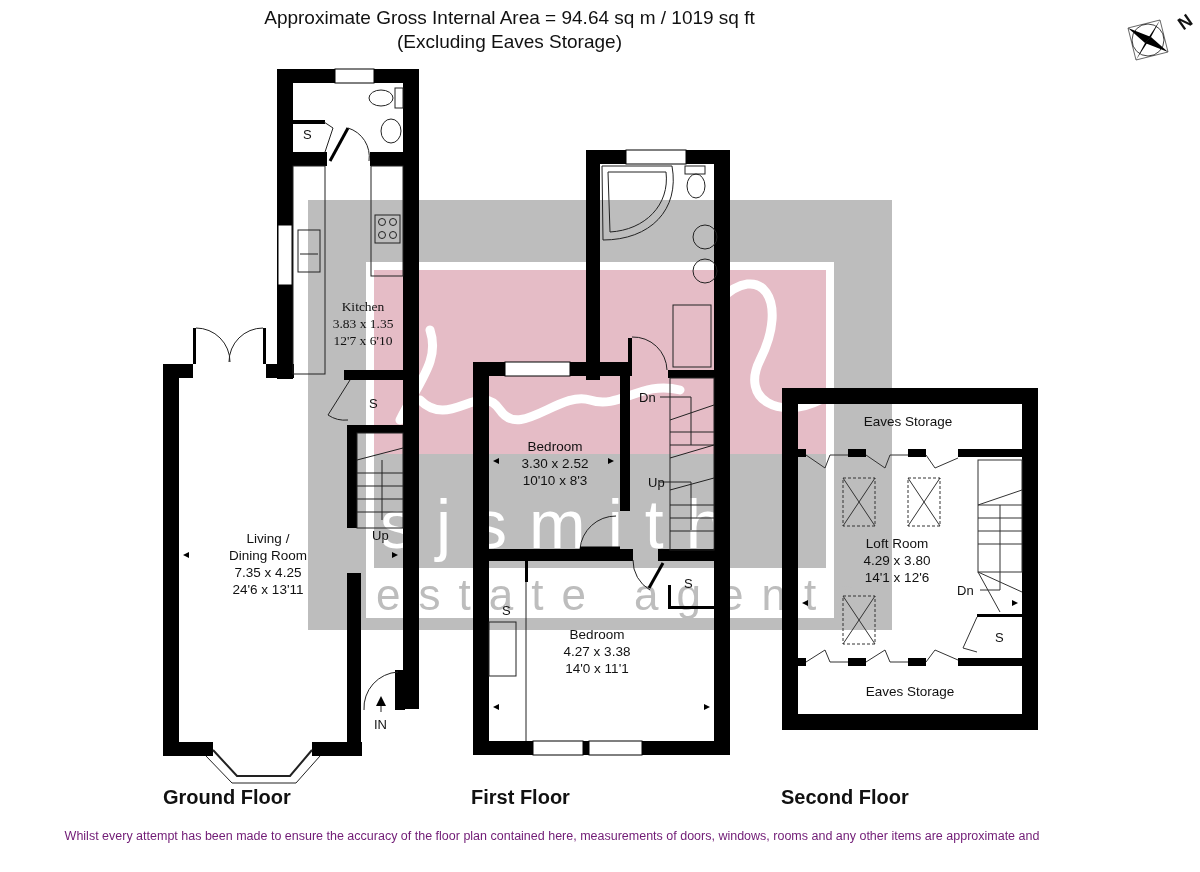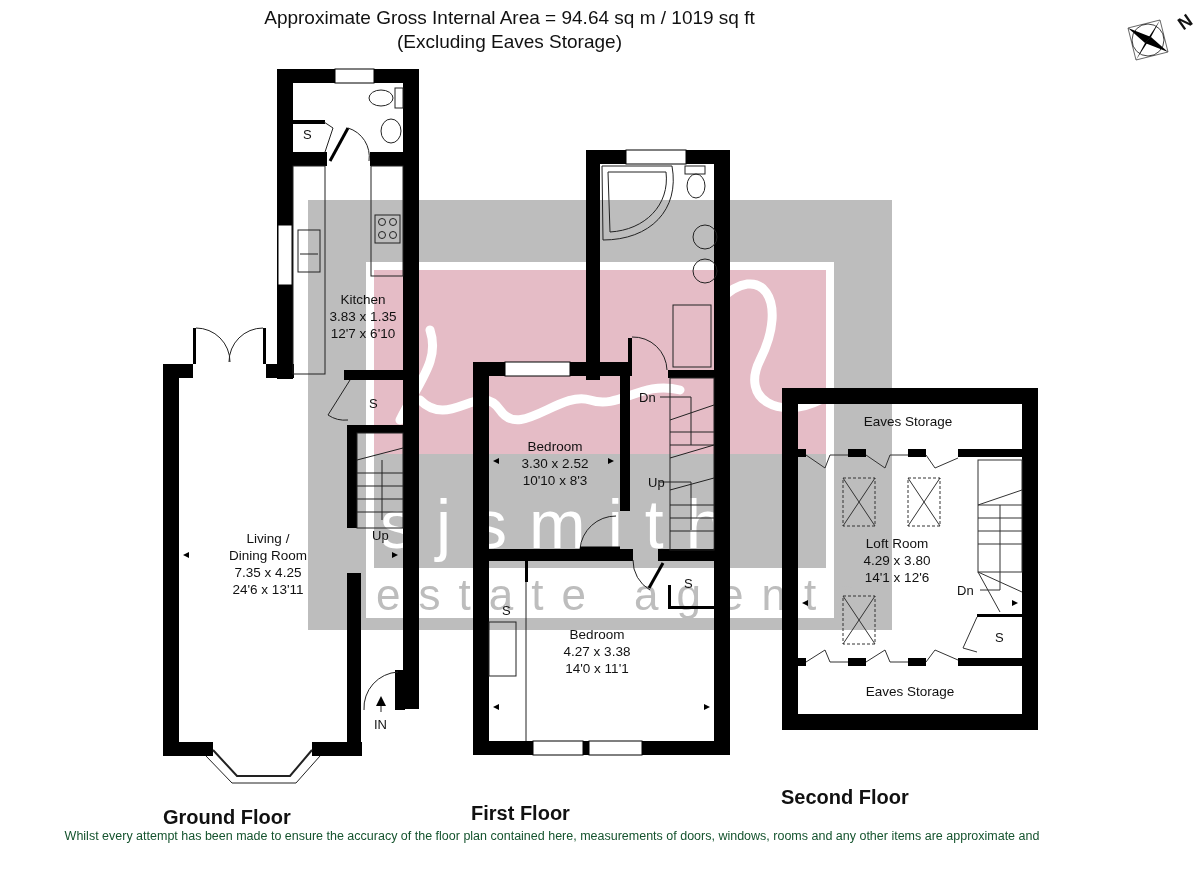--- a/index.html
+++ b/index.html
@@ -1,19 +1,19 @@
 <!DOCTYPE html>
 <html><head>
 <meta charset="utf-8">
 <style>
   html,body{margin:0;padding:0;background:#fff;}
   body{width:1200px;height:872px;position:relative;overflow:hidden;font-family:"Liberation Sans",sans-serif;color:#111;}
   .abs{position:absolute;}
   .title{left:0;width:1019px;text-align:center;font-size:19px;line-height:24px;top:6px;color:#111;}
-  .disclaimer{left:0;width:1104px;text-align:center;font-size:12.5px;line-height:16px;top:828px;color:#14532d;}
+  .disclaimer{left:0;width:1104px;text-align:center;font-size:12.5px;line-height:16px;top:828px;color:#701a75;}
   .floor-label{font-size:20px;font-weight:bold;top:786px;}
   .room-label{text-align:center;font-size:13.5px;line-height:17px;color:#111;white-space:nowrap;}
   .small{font-size:13px;}
   svg{position:absolute;left:0;top:0;}
   .wm-text{font-family:"Liberation Sans",sans-serif;}
 </style>
 </head>
 <body>
 
 <div class="abs title">
@@ -246,52 +246,52 @@
     <circle r="16" fill="none" stroke="#444" stroke-width="1"></circle>
     <path d="M-20 -12 L3 -3 L-3 3 Z" fill="#000"></path>
     <path d="M12 -20 L3 -3 L-3 3 Z" fill="#000"></path>
     <path d="M20 12 L-3 3 L3 -3 Z" fill="#000"></path>
     <path d="M-12 20 L-3 3 L3 -3 Z" fill="#000"></path>
     <path d="M-20 -12 L12 -20 L20 12 L-12 20 Z" fill="none" stroke="#000" stroke-width="0.6"></path>
   </g>
 </svg>
 <div class="abs" style="left:1179px;top:12px;font-size:18px;font-weight:bold;transform:rotate(-35deg);">N</div>
 
-<div class="abs room-label" style="left:318px;top:291px;width:90px;">
+<div class="abs room-label" style="left:318px;top:298px;width:90px;font-family:Liberation Serif, serif;">
   <div>Kitchen</div>
   <div>3.83 x 1.35</div>
   <div>12'7 x 6'10</div>
 </div>
 <div class="abs room-label" style="left:218px;top:530px;width:100px;">
   <div>Living /</div>
   <div>Dining Room</div>
   <div>7.35 x 4.25</div>
   <div>24'6 x 13'11</div>
 </div>
 <div class="abs small" style="left:303px;top:127px;">S</div>
 <div class="abs small" style="left:369px;top:396px;">S</div>
 <div class="abs small" style="left:372px;top:528px;">Up</div>
 <div class="abs small" style="left:374px;top:717px;">IN</div>
-<div class="abs floor-label" style="left:163px;margin-top:20px;">Ground Floor</div>
+<div class="abs floor-label" style="left:163px;">Ground Floor</div>
 
 <div class="abs room-label" style="left:510px;top:438px;width:90px;">
   <div>Bedroom</div>
   <div>3.30 x 2.52</div>
   <div>10'10 x 8'3</div>
 </div>
 <div class="abs room-label" style="left:552px;top:626px;width:90px;">
   <div>Bedroom</div>
   <div>4.27 x 3.38</div>
   <div>14'0 x 11'1</div>
 </div>
 <div class="abs small" style="left:639px;top:390px;">Dn</div>
 <div class="abs small" style="left:648px;top:475px;">Up</div>
 <div class="abs small" style="left:684px;top:576px;">S</div>
 <div class="abs small" style="left:502px;top:603px;">S</div>
-<div class="abs floor-label" style="left:471px;margin-top:16px;">First Floor</div>
+<div class="abs floor-label" style="left:471px;">First Floor</div>
 
 <div class="abs room-label" style="left:853px;top:413px;width:110px;">Eaves Storage</div>
 <div class="abs room-label" style="left:855px;top:683px;width:110px;">Eaves Storage</div>
 <div class="abs room-label" style="left:852px;top:535px;width:90px;">
   <div>Loft Room</div>
   <div>4.29 x 3.80</div>
   <div>14'1 x 12'6</div>
 </div>
 <div class="abs small" style="left:957px;top:583px;">Dn</div>
 <div class="abs small" style="left:995px;top:630px;">S</div>

